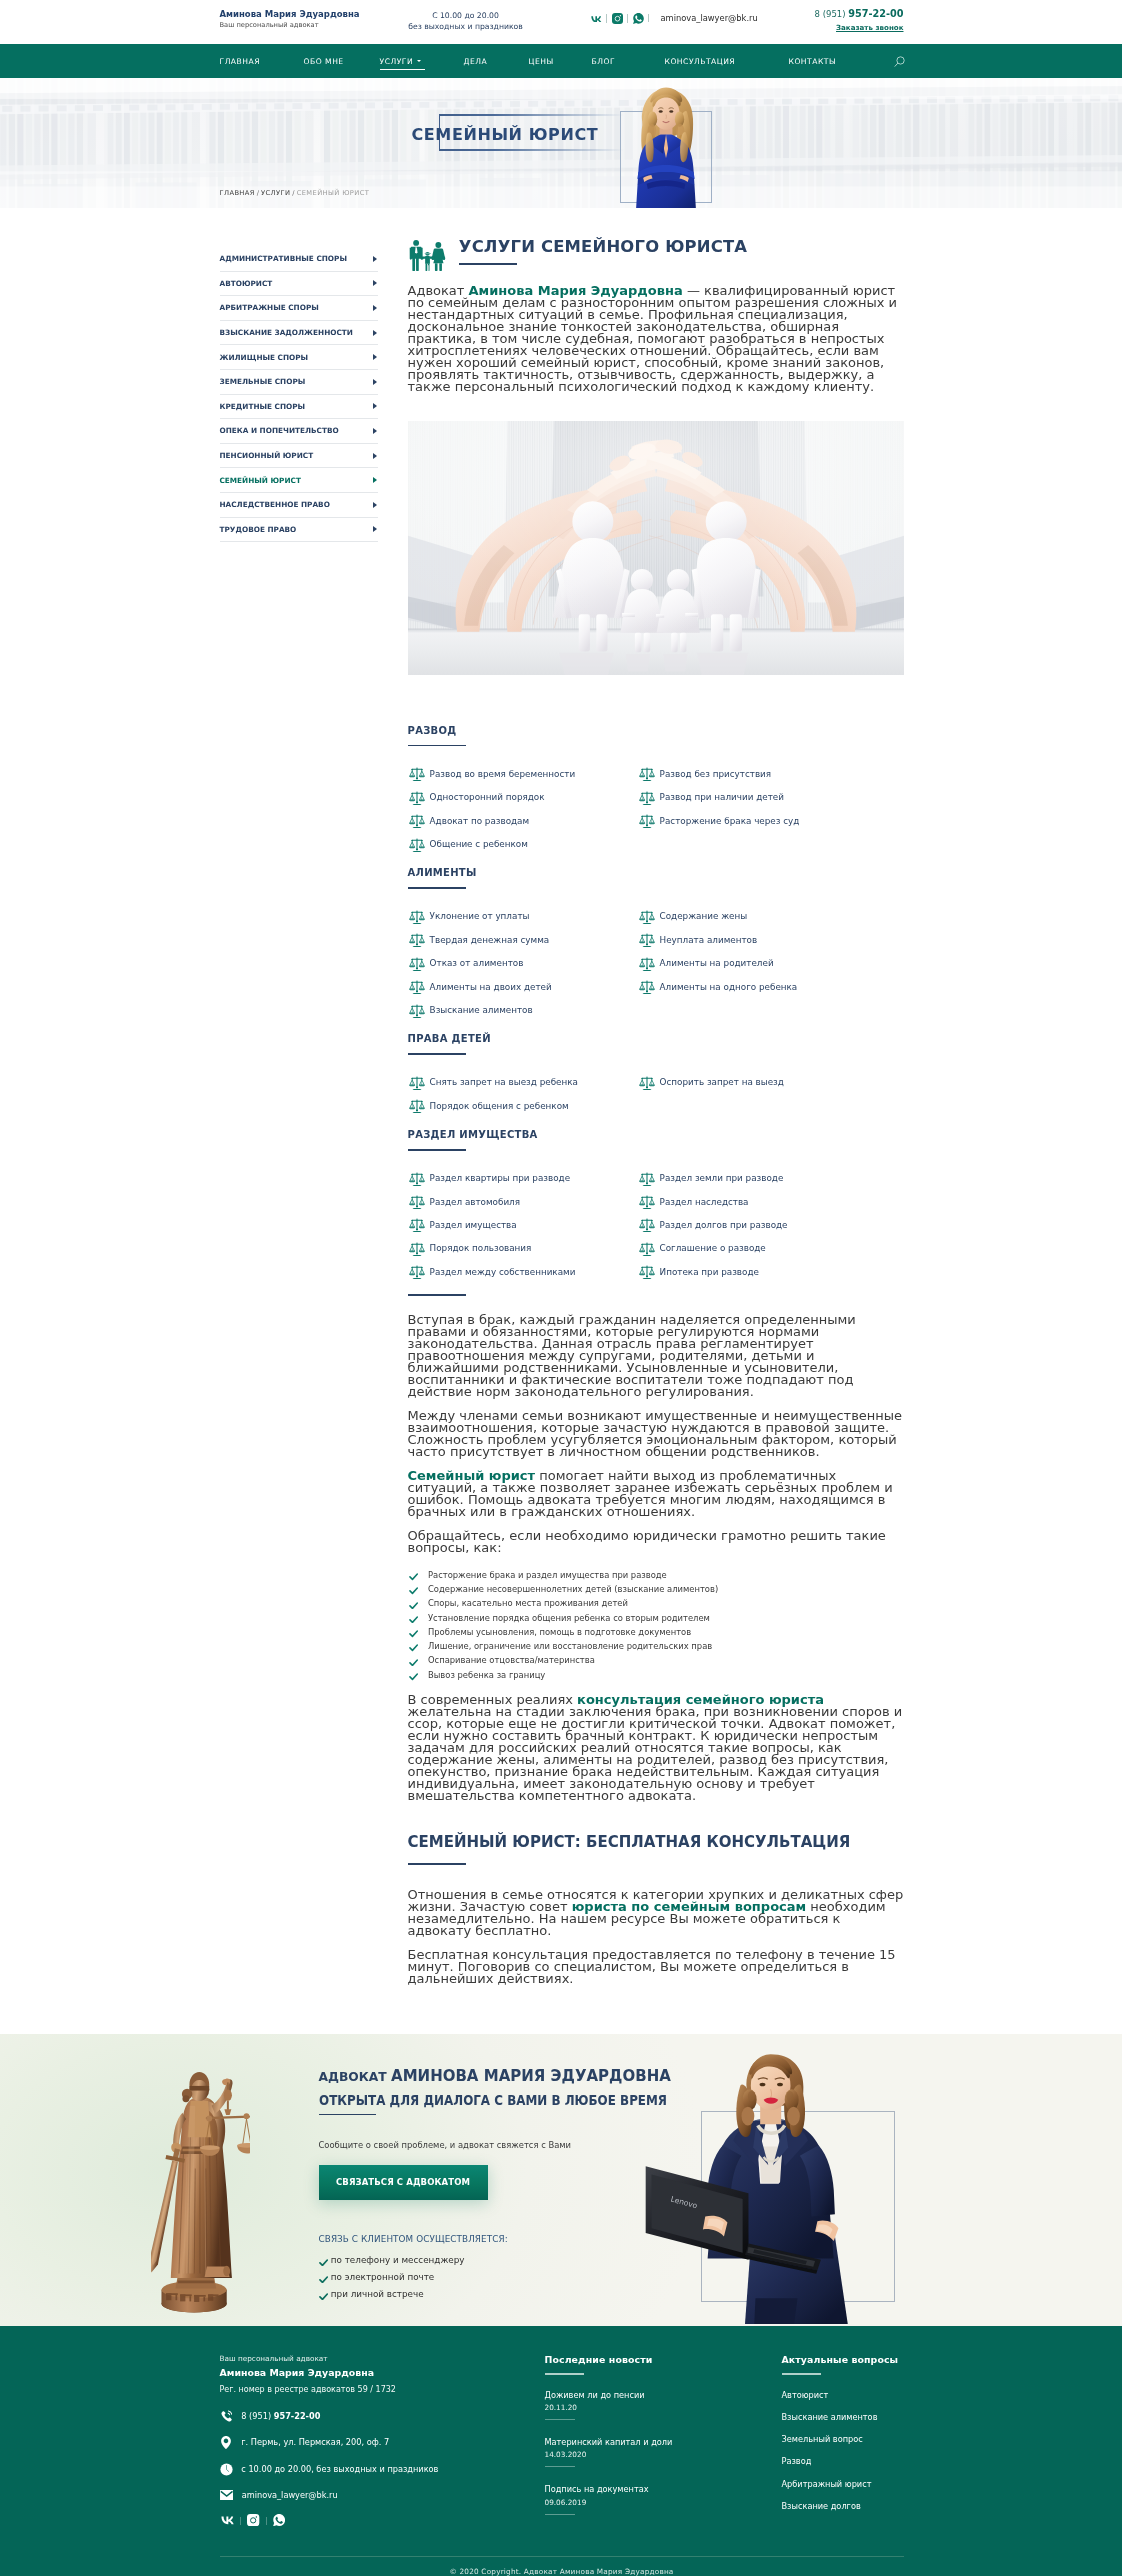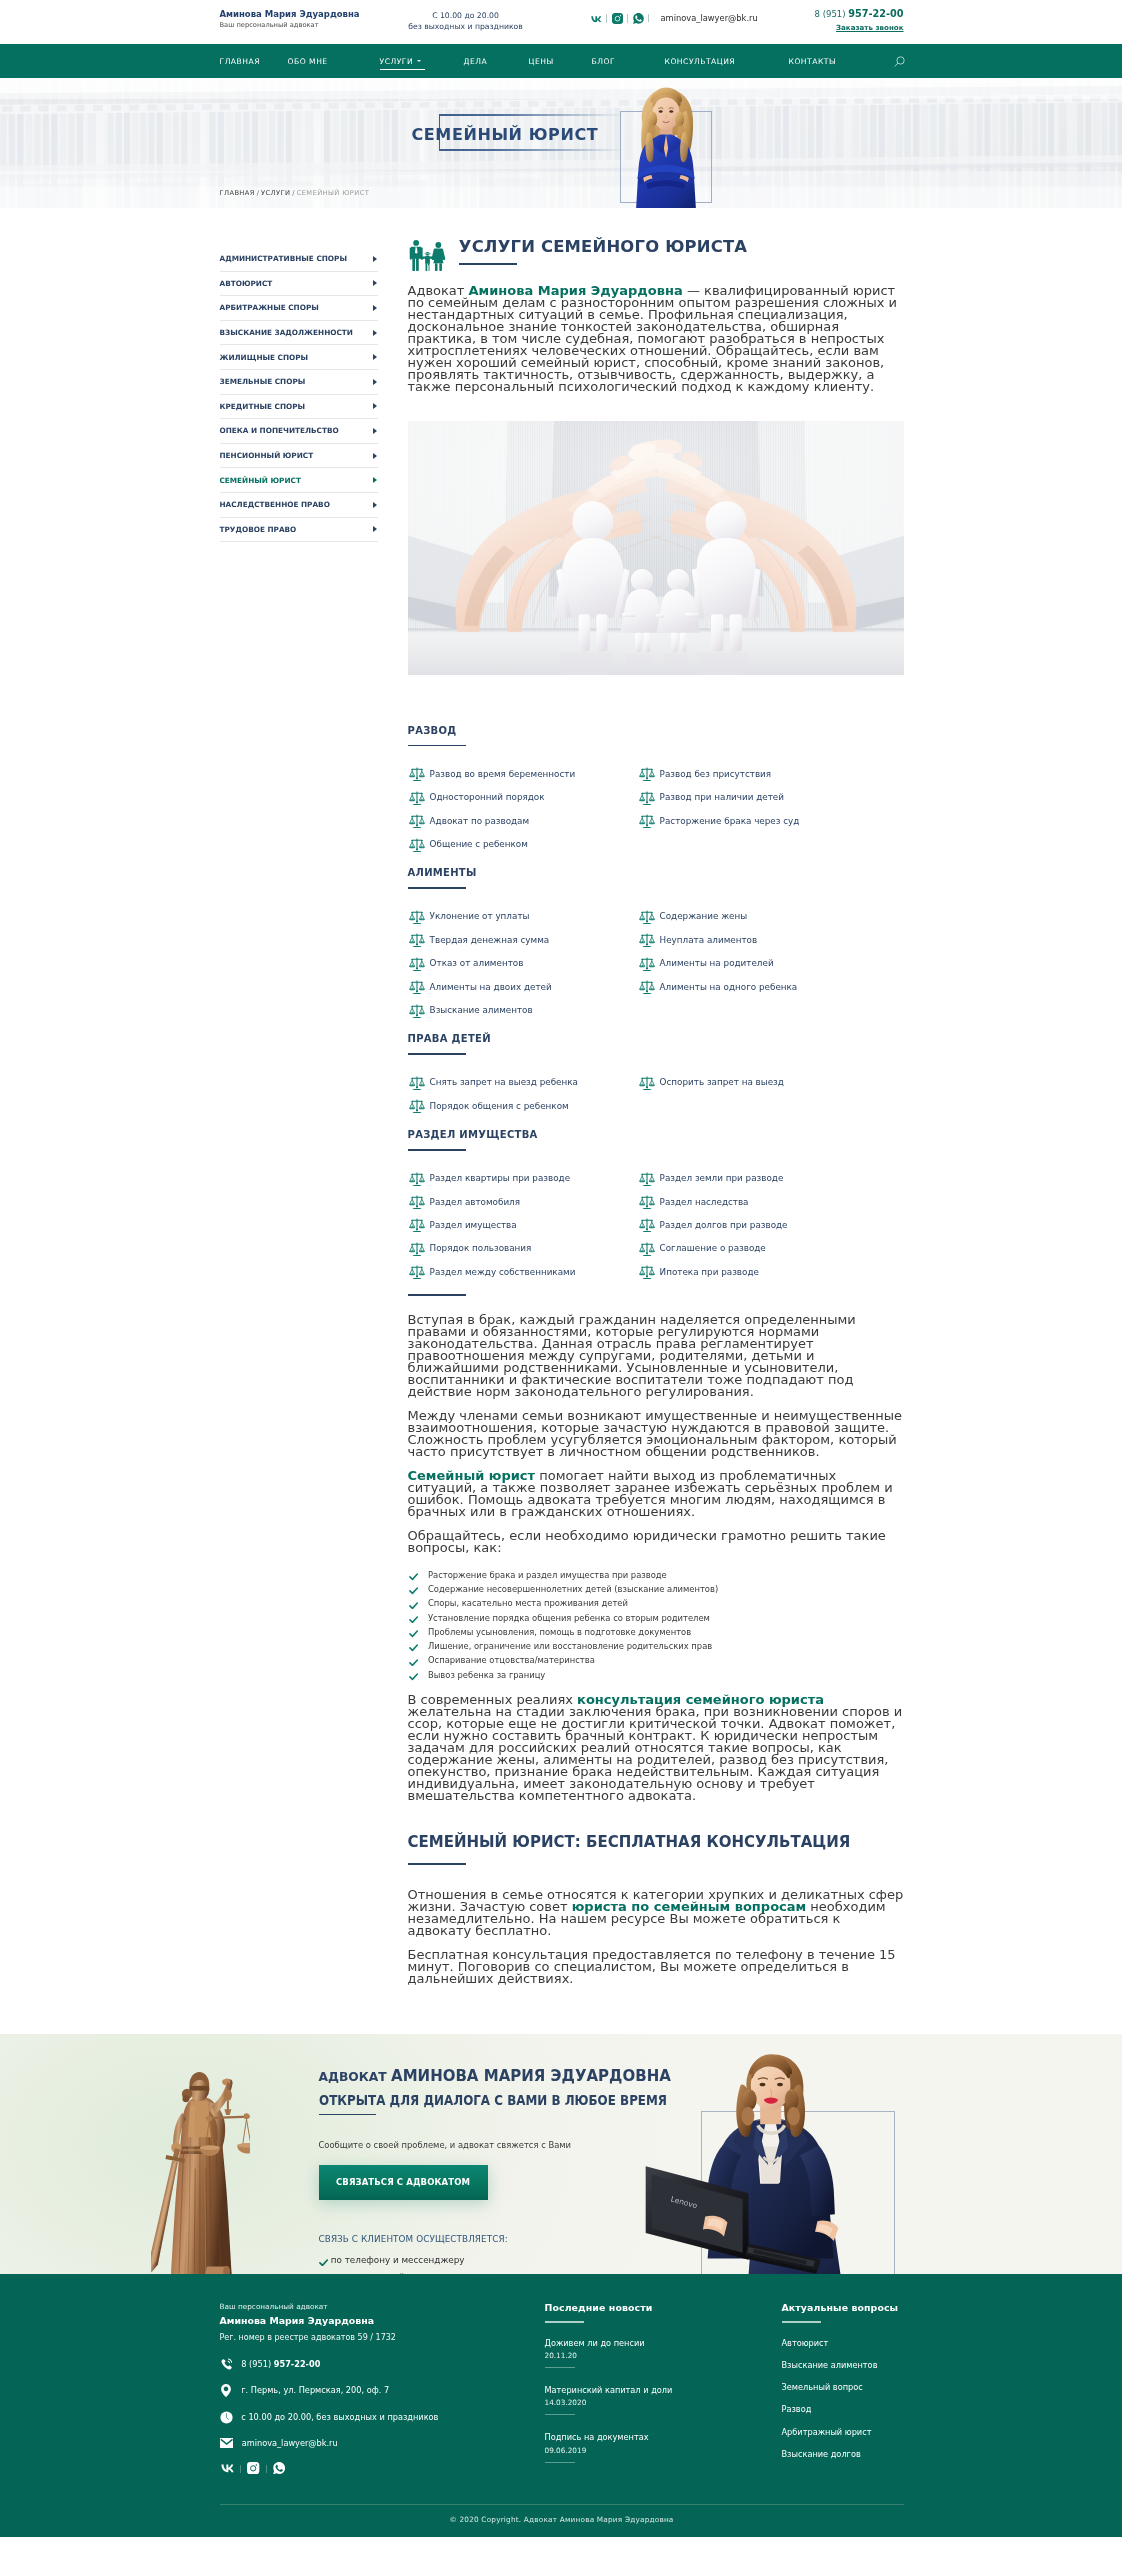--- a/index.html
+++ b/index.html
@@ -23,21 +23,21 @@
 .phone-line{font-size:8.5px;color:#1f6b62;line-height:13px;white-space:nowrap}
 .phone-line b{font-size:9.7px;font-weight:bold;color:#0a6b5e}
 .callback{font-size:7.1px;color:#0a6b5e;text-decoration:underline;font-weight:bold;line-height:10.5px;display:inline-block;margin-top:0.6px}
 
 
 .nav{height:34px;background:#056f60}
 .nav .wrap{height:34px}
 .nav ul{list-style:none;height:34px;position:relative}
 .nav li{position:absolute;top:10.5px;white-space:nowrap}
 .nav li:nth-child(1){left:0}
-.nav li:nth-child(2){left:68px}
+.nav li:nth-child(2){left:84px}
 .nav li:nth-child(3){left:160px}
 .nav li:nth-child(4){left:244px}
 .nav li:nth-child(5){left:309px}
 .nav li:nth-child(6){left:372px}
 .nav li:nth-child(7){left:445px}
 .nav li:nth-child(8){left:569px}
 .nav a{color:#fff;text-decoration:none;font-size:7.6px;letter-spacing:0.5px;display:inline-block;padding-bottom:2.3px}
 .nav li.active a{border-bottom:none}
 .nav li.active a:after{content:"";position:absolute;left:0;bottom:0;width:45px;height:0.6px;background:#fff}
 .nav li.active a{position:relative;padding-bottom:4.1px}
@@ -94,21 +94,21 @@
 .scale-ico{flex:0 0 18px;height:14.6px;display:block;margin-top:-2.9px}
 
 h2.big{font-size:15px;font-weight:bold;color:#2b4263;letter-spacing:0;line-height:21.6px;margin-top:30px;max-width:456px}
 h2.big + .h-under2{margin-top:9.4px;margin-bottom:24px}
 
 ul.checks{list-style:none;margin-top:13.4px}
 ul.checks li{font-size:8.4px;line-height:14.3px;color:#3a3a3a;padding-left:20.5px;position:relative}
 ul.checks li .ck{position:absolute;left:1.2px;top:2.9px}
 
 
-.cta{height:240px;position:relative;overflow:hidden;margin-top:49px;background:radial-gradient(ellipse 526px 362px at 16% 46%, #dfebdb 0%, #e9f0e3 36%, #f2f3ec 66%, #f5f5ef 100%), linear-gradient(95deg,#e7efe3 0%,#eef2e9 30%,#f4f4ee 62%,#f7f6f1 100%)}
+.cta{height:292px;position:relative;overflow:hidden;margin-top:49px;background:radial-gradient(ellipse 526px 362px at 16% 46%, #dfebdb 0%, #e9f0e3 36%, #f2f3ec 66%, #f5f5ef 100%), linear-gradient(95deg,#e7efe3 0%,#eef2e9 30%,#f4f4ee 62%,#f7f6f1 100%)}
 .cta .wrap{height:292px;position:relative}
 .cta-statue{position:absolute;left:151px;top:5.8px;z-index:2}
 .cta-woman{position:absolute;left:641px;top:19.3px;z-index:3}
 .cta-frame{position:absolute;left:701px;top:77px;width:194px;height:191px;border:0.6px solid #aab4c0;z-index:2}
 .cta-text{position:absolute;left:99px;top:31px;width:386px;z-index:5}
 .cta-t1{font-size:12.3px;color:#2b4263;font-weight:bold;line-height:23px;white-space:nowrap;transform-origin:left center;display:block}
 .cta-t1 b{font-weight:bold;font-size:15px}
 .cta-t2{font-size:13.4px;color:#2b4263;font-weight:bold;line-height:23px;white-space:nowrap;transform:scaleX(0.89);transform-origin:left center;display:block}
 .cta-under{width:57px;height:1.8px;background:#2b4263;margin-top:1.8px}
 .cta-sub{font-size:8.4px;color:#3a3a3a;margin-top:24.6px}

